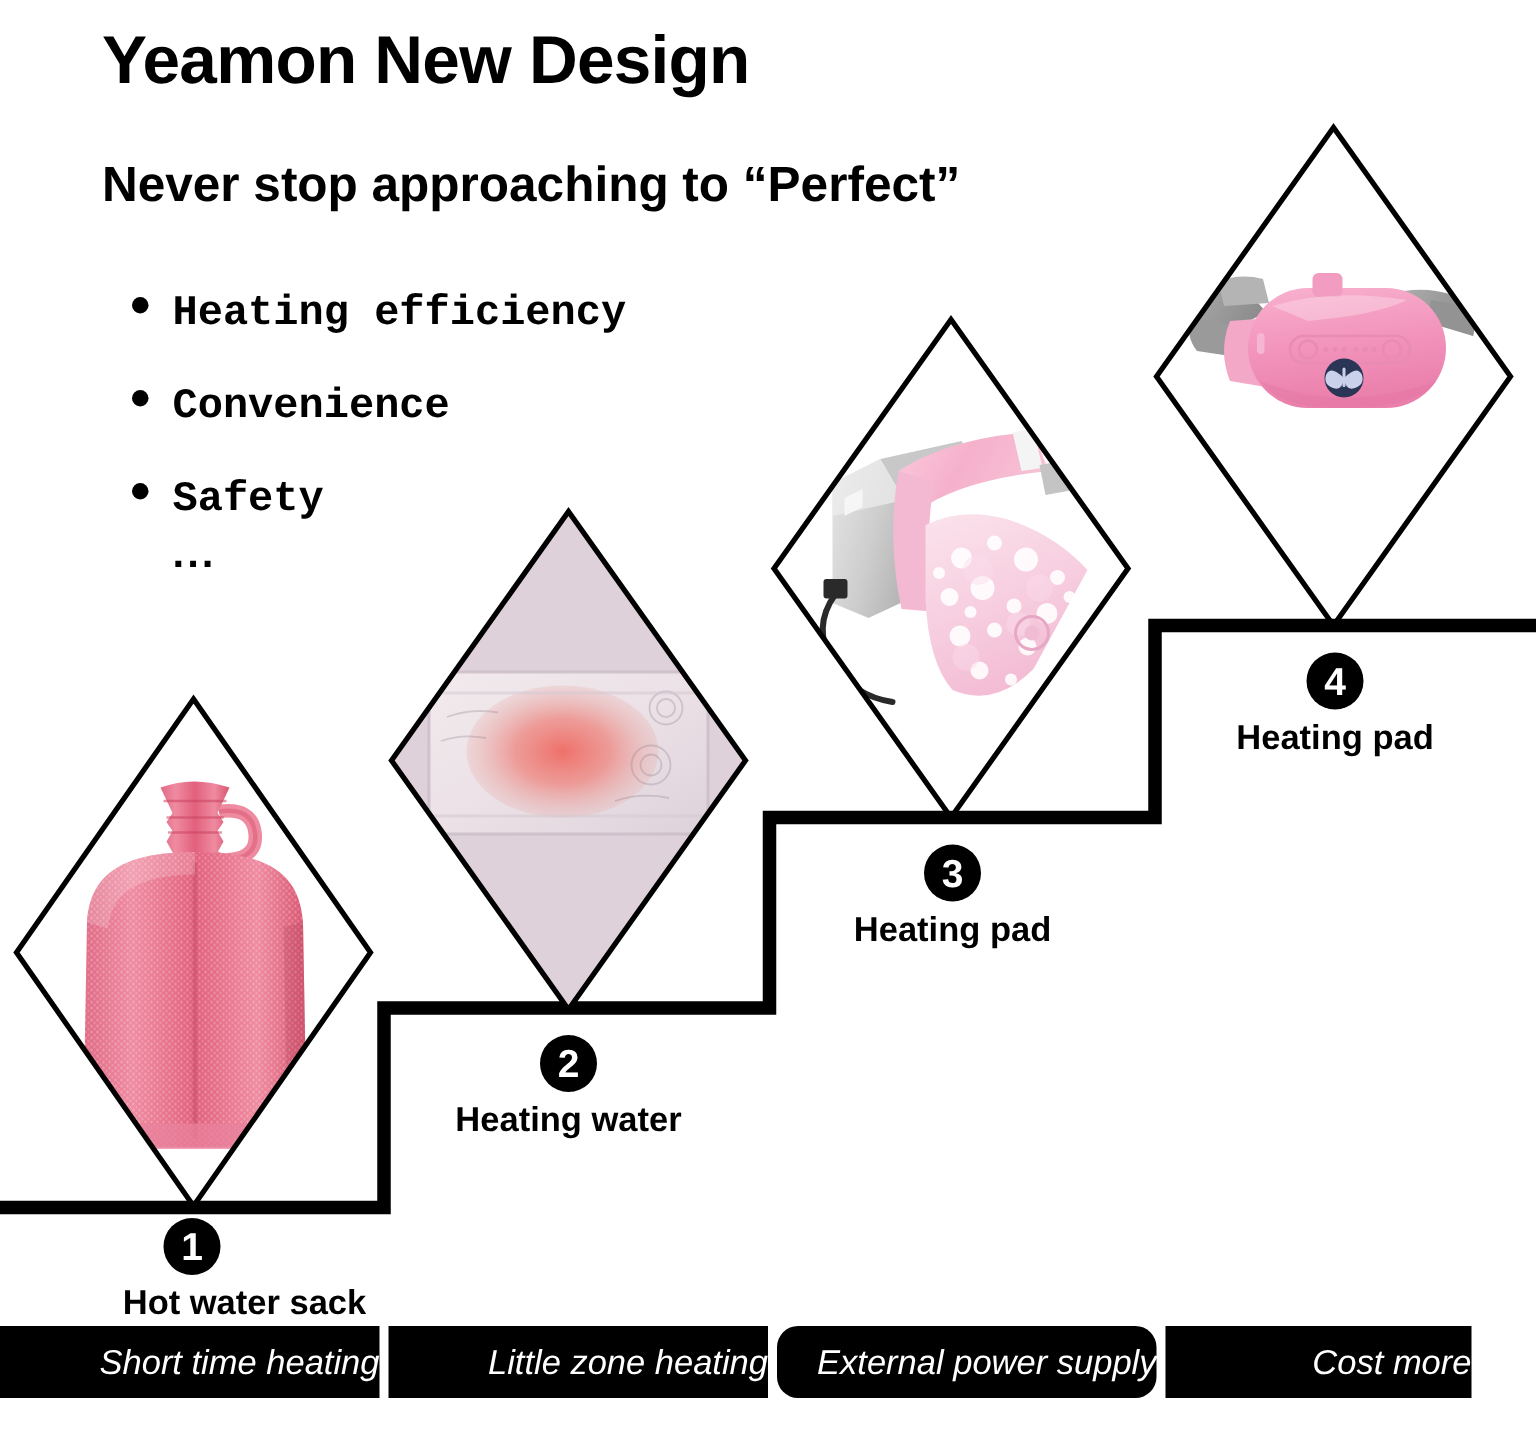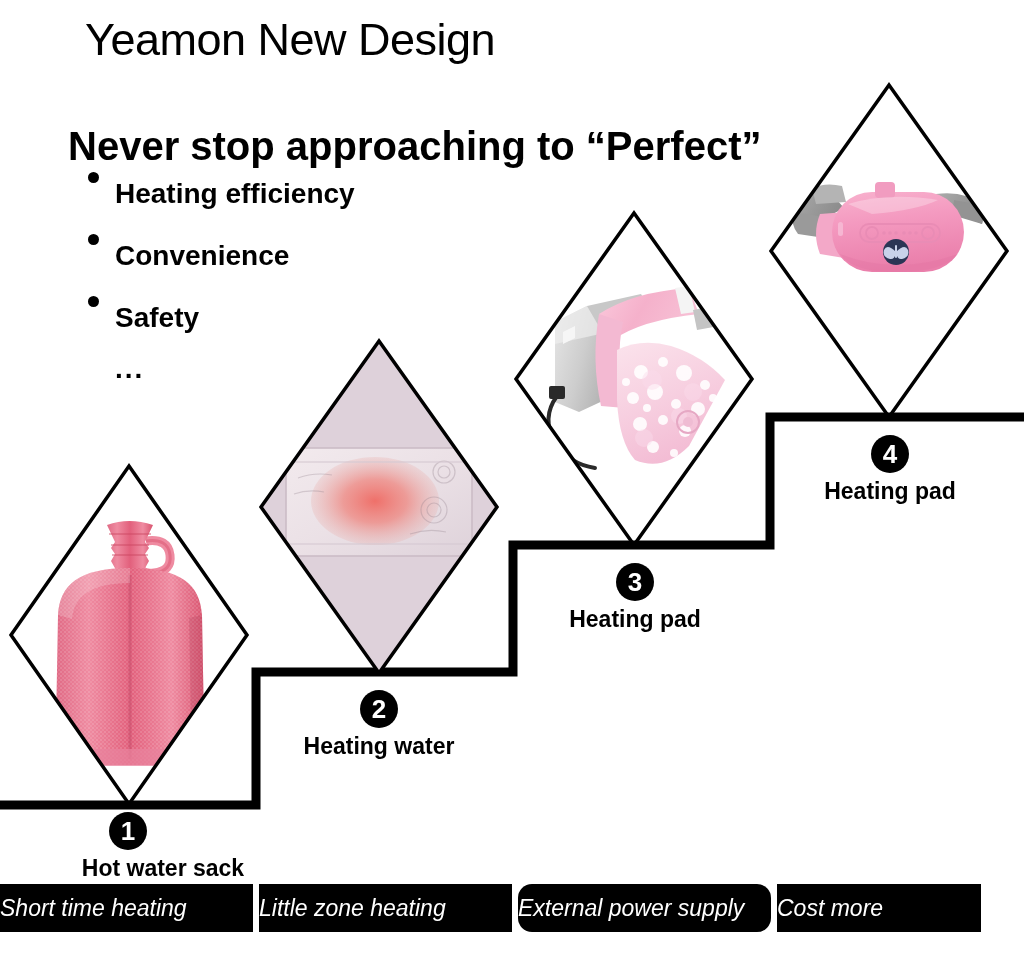--- a/index.html
+++ b/index.html
@@ -16,44 +16,43 @@
     height: 963px;
     background: #ffffff;
     overflow: hidden;
   }
 
   
   .title {
     position: absolute;
     left: 68px; top: 14px;
     font-size: 45px;
-    font-weight: normal;
+    font-weight: bold;
     letter-spacing: -0.5px;
     color: #000;
     white-space: nowrap;
-    margin-left: 17px;
   }
   .subtitle {
     position: absolute;
     left: 68px; top: 104px;
-    font-size: 40px;
+    font-size: 33px;
     font-weight: bold;
     color: #000;
     white-space: nowrap;
-    margin-top: 20px;
   }
   .bullets {
     position: absolute;
     left: 88px; top: 178px;
     width: 420px;
   }
   .bullet-row {
     display: flex;
-    align-items: flex-start;
+    align-items: center;
     height: 62px;
+    font-family: Liberation Mono, monospace;
   }
   .bullet-dot {
     width: 11px; height: 11px;
     border-radius: 50%;
     background: #000;
     margin-right: 16px;
     flex: 0 0 auto;
     position: relative;
     top: -6px;
   }
@@ -103,21 +102,21 @@
   }
 
   
   .caption-box {
     position: absolute;
     top: 884px;
     height: 48px;
     background: #000000;
     display: flex;
     align-items: center;
-    justify-content: flex-start;
+    justify-content: flex-end;
   }
   .caption-text {
     color: #ffffff;
     font-size: 23px;
     font-style: italic;
     white-space: nowrap;
   }
 </style>
 </head>
 <body>

